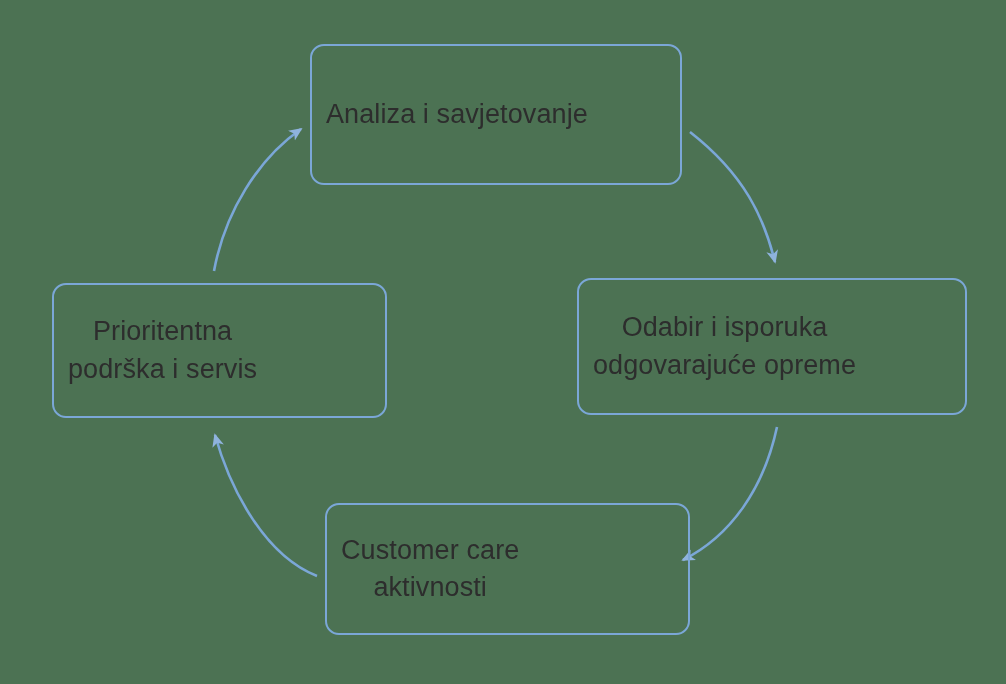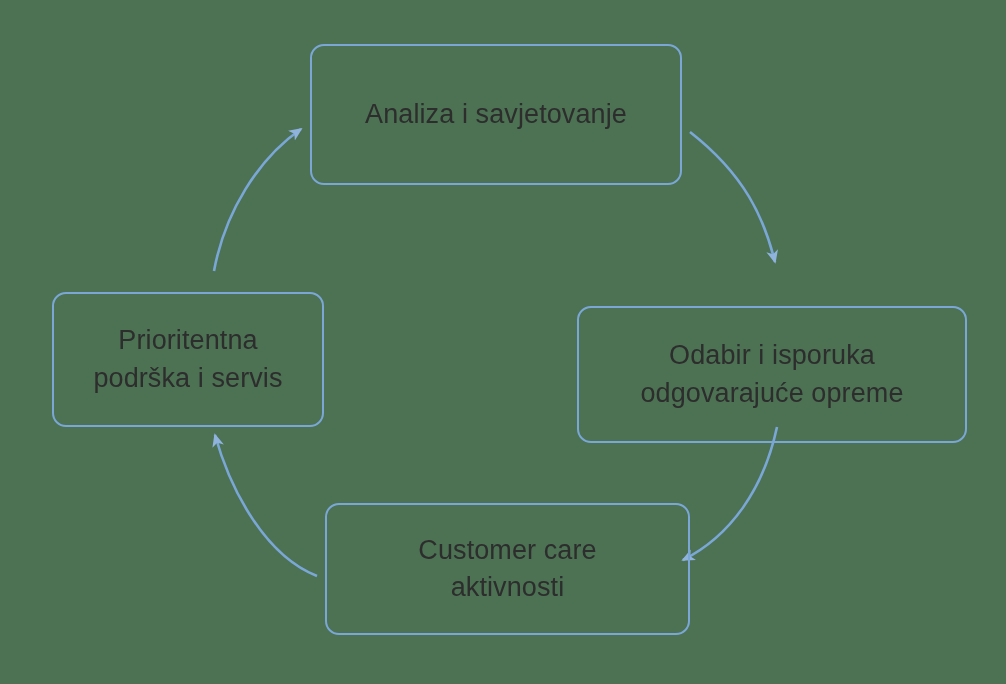--- a/index.html
+++ b/index.html
@@ -24,35 +24,34 @@
     pointer-events: none;
   }
   .node {
     position: absolute;
     box-sizing: border-box;
     border: 2px solid #7ba7d7;
     border-radius: 14px;
     background: transparent;
     display: flex;
     align-items: center;
-    justify-content: center;
     text-align: center;
   }
   .node-label {
     color: #2d2d2d;
     font-size: 27px;
     line-height: 1.38;
     font-weight: 400;
     letter-spacing: 0.1px;
     white-space: pre-line;
     padding: 0 14px;
   }
   #node-analysis  { left: 310px; top: 44px;  width: 372px; height: 141px; }
-  #node-support   { left: 52px;  top: 292px; width: 272px; height: 135px; }
-  #node-equipment { left: 577px; top: 278px; width: 390px; height: 137px; margin-top: 28px; }
+  #node-support   { left: 52px;  top: 283px; width: 335px; height: 135px; }
+  #node-equipment { left: 577px; top: 278px; width: 390px; height: 137px; }
   #node-customer  { left: 325px; top: 503px; width: 365px; height: 132px; }
 </style>
 </head>
 <body>
 
 <div id="canvas">
 
   <svg id="arrow-layer" viewBox="0 0 1006 684" width="1006" height="684" xmlns="http://www.w3.org/2000/svg">
     <defs>
       <marker id="arrowhead" viewBox="0 0 10 10" refX="8.6" refY="5" markerWidth="5.2" markerHeight="5.2" orient="auto-start-reverse">

